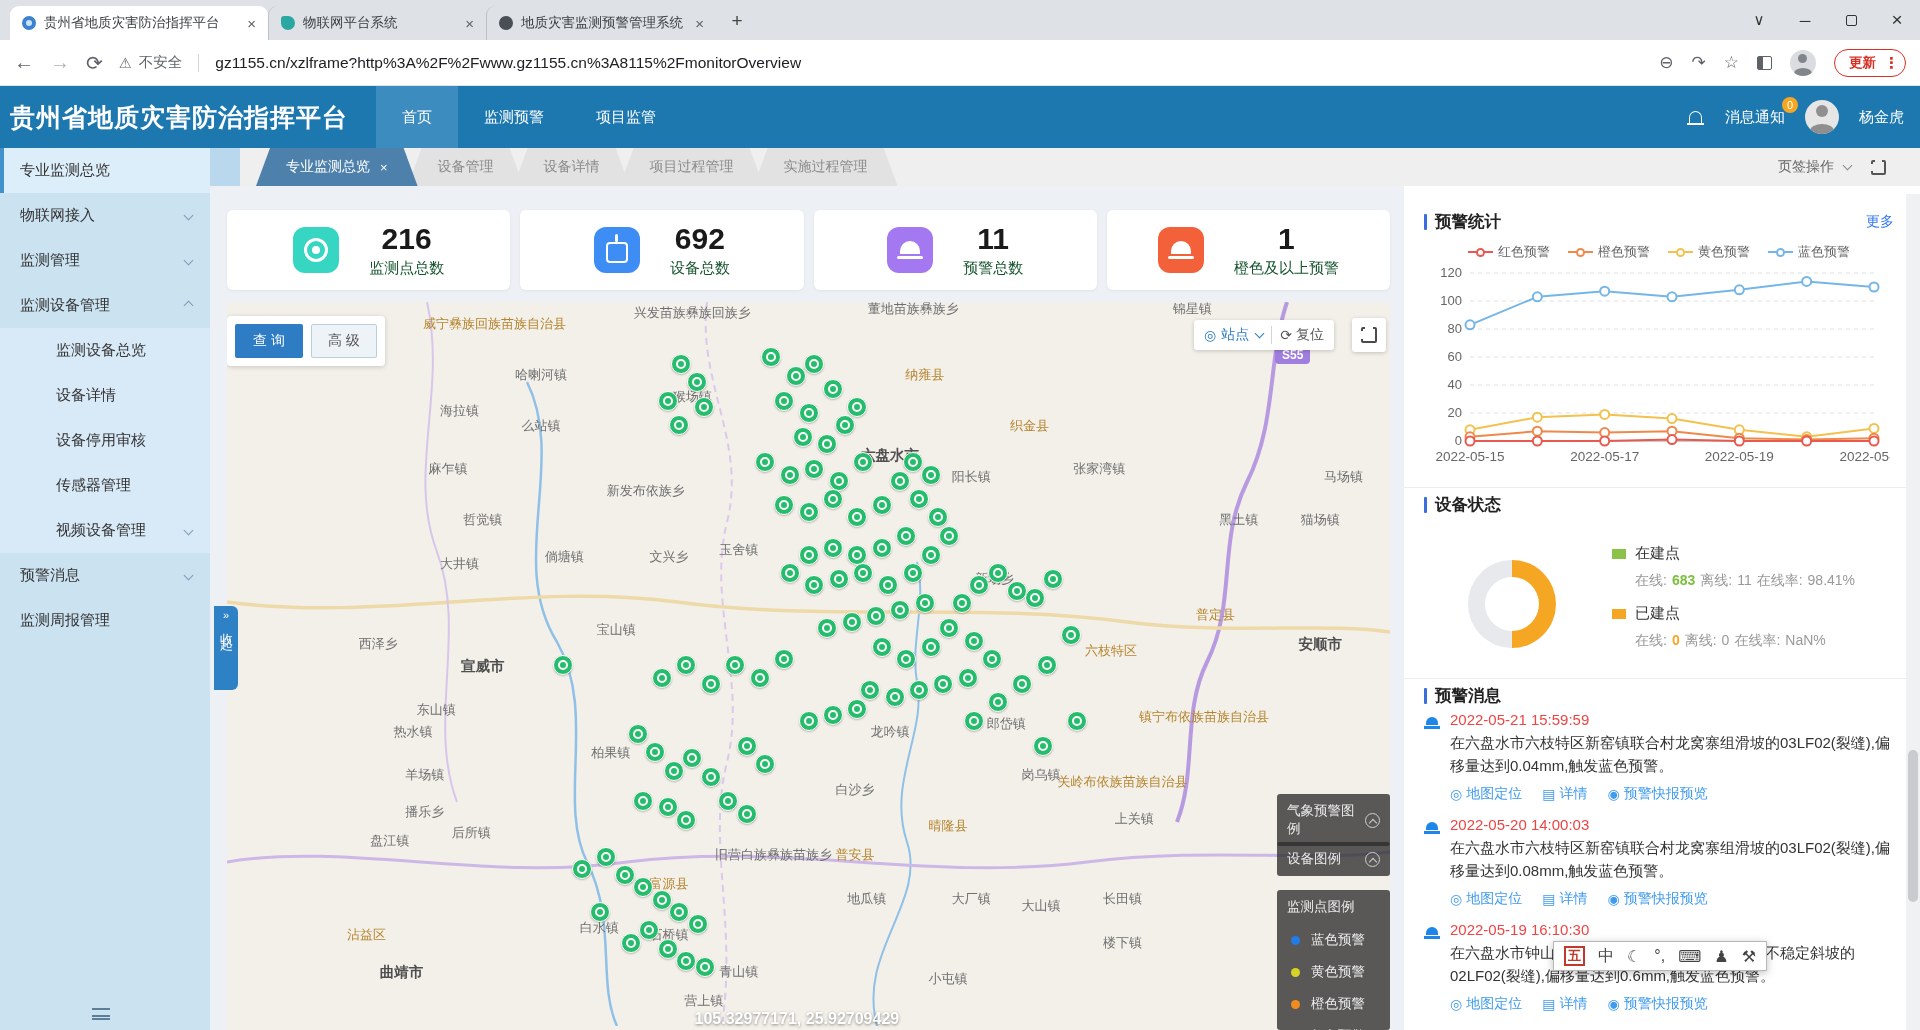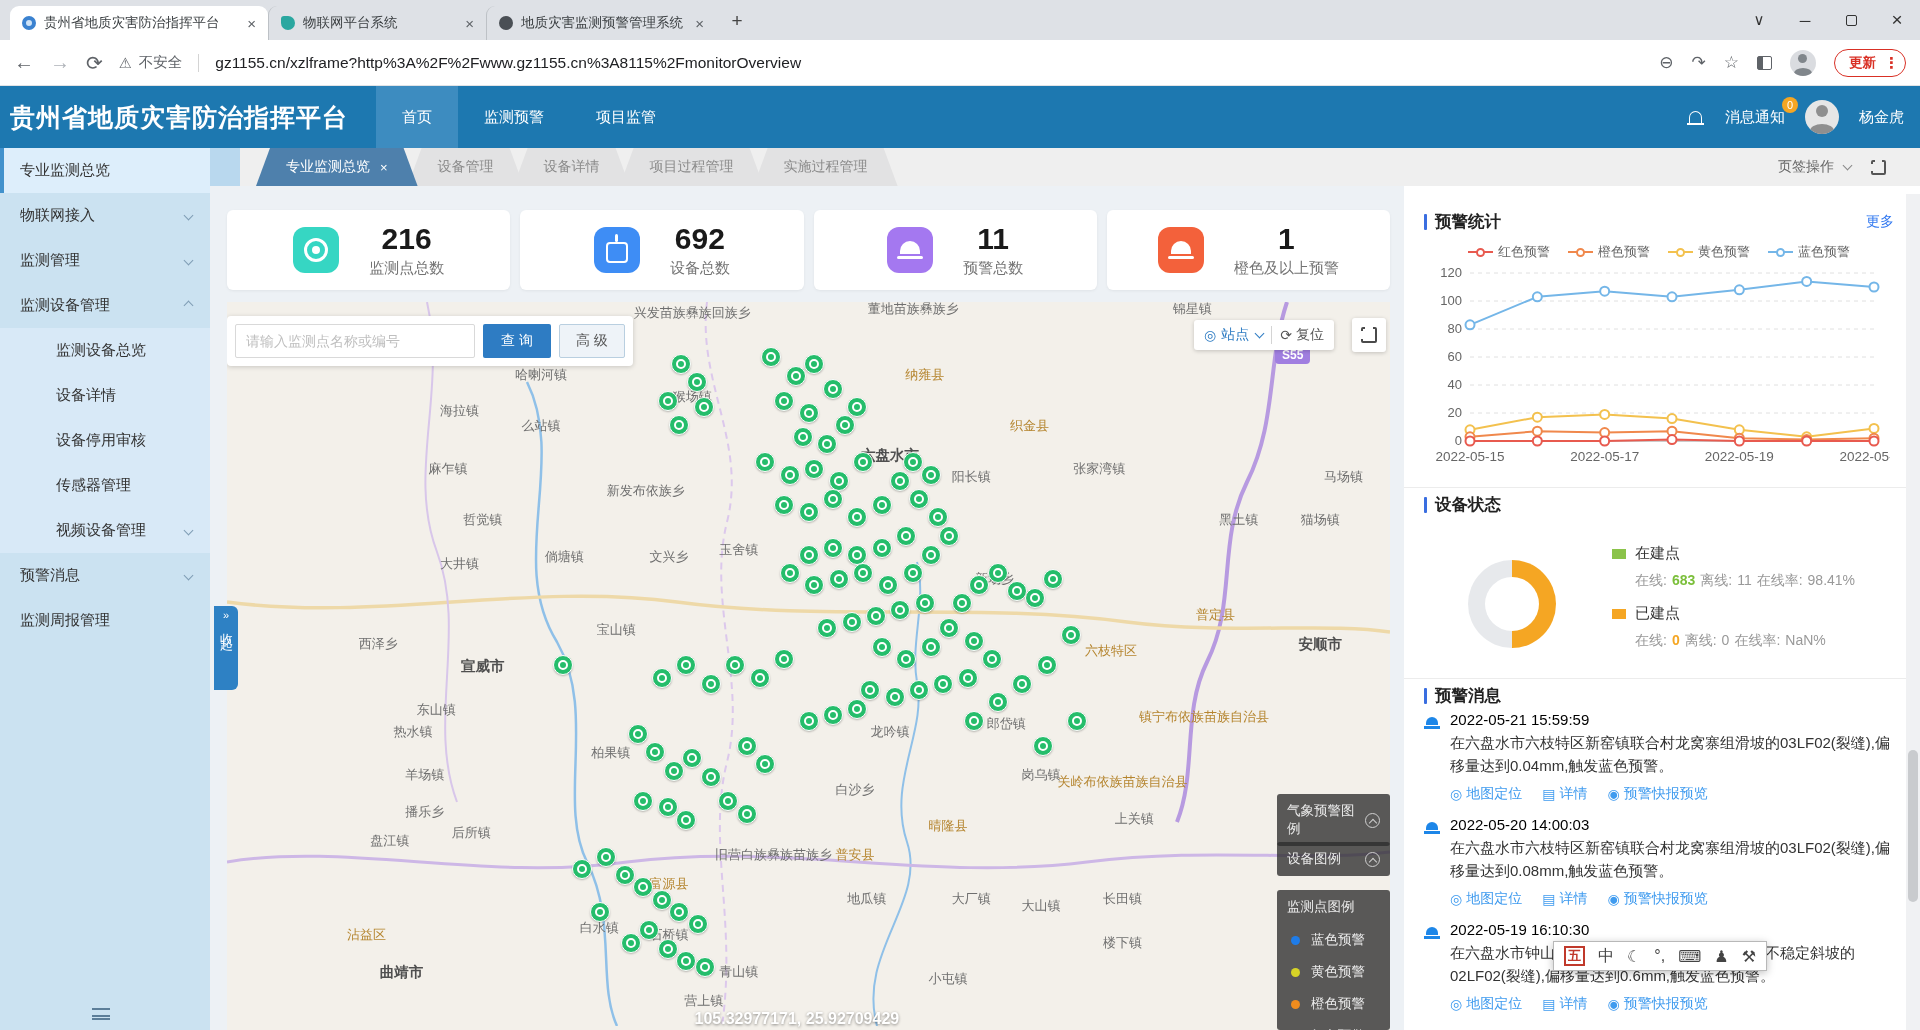--- a/index.html
+++ b/index.html
@@ -93,21 +93,21 @@
   .card{flex:1;background:#fff;border-radius:6px;display:flex;align-items:center;justify-content:center;gap:30px;
     box-shadow:0 1px 3px rgba(0,0,0,.06)}
   .cicon{width:46px;height:46px;border-radius:12px;position:relative;flex-shrink:0}
   .icon-target::before{content:'';position:absolute;inset:11px;border:3px solid #fff;border-radius:50%}
   .icon-target::after{content:'';position:absolute;inset:19px;background:#fff;border-radius:50%}
   .icon-device::before{content:'';position:absolute;left:12px;right:12px;top:15px;bottom:10px;border:2.5px solid #fff;border-radius:4px}
   .icon-device::after{content:'';position:absolute;left:21px;top:7px;width:3px;height:8px;background:#fff;border-radius:2px}
   .icon-alarm::before{content:'';position:absolute;left:13px;top:14px;width:20px;height:13px;background:#fff;border-radius:10px 10px 0 0}
   .icon-alarm::after{content:'';position:absolute;left:10px;top:29px;width:26px;height:3px;background:#fff;border-radius:2px}
   .cnum{font-size:30px;font-weight:bold;color:#1a1a1a;text-align:center}
-  .clabel{font-size:15px;color:#737373;margin-top:3px;text-align:center}
+  .clabel{font-size:15px;color:#14532d;margin-top:3px;text-align:center}
 
   
   .map{position:absolute;left:17px;top:116px;width:1163px;bottom:0;background:#f3f0ea;overflow:hidden}
   .roads{position:absolute;inset:0}
   .mlabel{position:absolute;font-size:13px;color:#6f6f6f;white-space:nowrap;transform:translate(-50%,-50%)}
   .mlabel.county{color:#b5852f}
   .mlabel.city{color:#4f4f4f;font-weight:bold;font-size:14.5px}
   .mk{position:absolute;width:20px;height:20px;transform:translate(-50%,-50%);border-radius:50%;background:#25bd6b;
     border:1px solid #fff;box-shadow:0 1px 2px rgba(0,0,0,.25)}
   .mk::before{content:'';position:absolute;inset:4px;border:2px solid #fff;border-radius:50%}
@@ -166,21 +166,21 @@
   .dg{margin-bottom:14px}
   .dg-h{display:flex;align-items:center;gap:9px;font-size:15px;color:#333}
   .sw{width:14px;height:10px;flex-shrink:0}
   .dg-s{margin:9px 0 0 23px;font-size:14px;color:#999;display:flex;gap:5px;flex-wrap:wrap}
   .dg-s b{font-weight:bold}
 
   .msg{display:flex;gap:10px;margin-bottom:13px}
   .malarm{width:16px;height:16px;position:relative;flex-shrink:0;margin-top:3px}
   .malarm::before{content:'';position:absolute;left:2px;top:3px;width:12px;height:8px;background:#1d86e8;border-radius:8px 8px 0 0}
   .malarm::after{content:'';position:absolute;left:0;top:12px;width:16px;height:2.5px;background:#1d86e8}
-  .mtime{color:#000000;font-size:15px}
+  .mtime{color:#ef4444;font-size:15px}
   .mtext{color:#333;font-size:15px;line-height:1.5;margin-top:4px}
   .mlinks{display:flex;gap:20px;margin-top:8px;color:#3f9bef;font-size:14px}
   .mlink{display:flex;gap:4px;align-items:center}
 
   .scroll{position:absolute;right:0;top:46px;bottom:0;width:14px;background:#f0f1f3;z-index:8}
   .thumb{position:absolute;left:2px;right:2px;top:556px;height:152px;background:#c9cbce;border-radius:6px}
 
   .ime{position:absolute;left:1553px;top:941px;height:30px;background:#fff;border:1px solid #b8b8b8;
     box-shadow:0 2px 8px rgba(0,0,0,.25);display:flex;align-items:center;gap:13px;padding:0 10px;font-size:16px;color:#444;z-index:50}
   .ime .wubi{color:#c0392b;border:2px solid #c0392b;padding:0 2px;font-size:13px;font-weight:bold;line-height:1.2}
@@ -545,21 +545,20 @@
                 <div class="mk" style="left: 44.7%; top: 61%;"></div>
                 <div class="mk" style="left: 46.3%; top: 63.5%;"></div>
                 <div class="mk" style="left: 43.1%; top: 68.6%;"></div>
                 <div class="mk" style="left: 44.7%; top: 70.3%;"></div>
                 <div class="mk" style="left: 52.1%; top: 56.7%;"></div>
                 <div class="mk" style="left: 54.2%; top: 55.9%;"></div>
                 <div class="mk" style="left: 50%; top: 57.6%;"></div>
               </div>
 
             <div class="searchbox">
-              <input class="sinput" placeholder="请输入监测点名称或编号" style="">
               <button class="sbtn">查 询</button>
               <button class="abtn">高 级</button>
             </div>
 
             <div class="mapctrl">
               <span class="site">
                 <span>◎</span>
                 <span>站点</span>
                 <span class="dchev"></span>
               </span>

